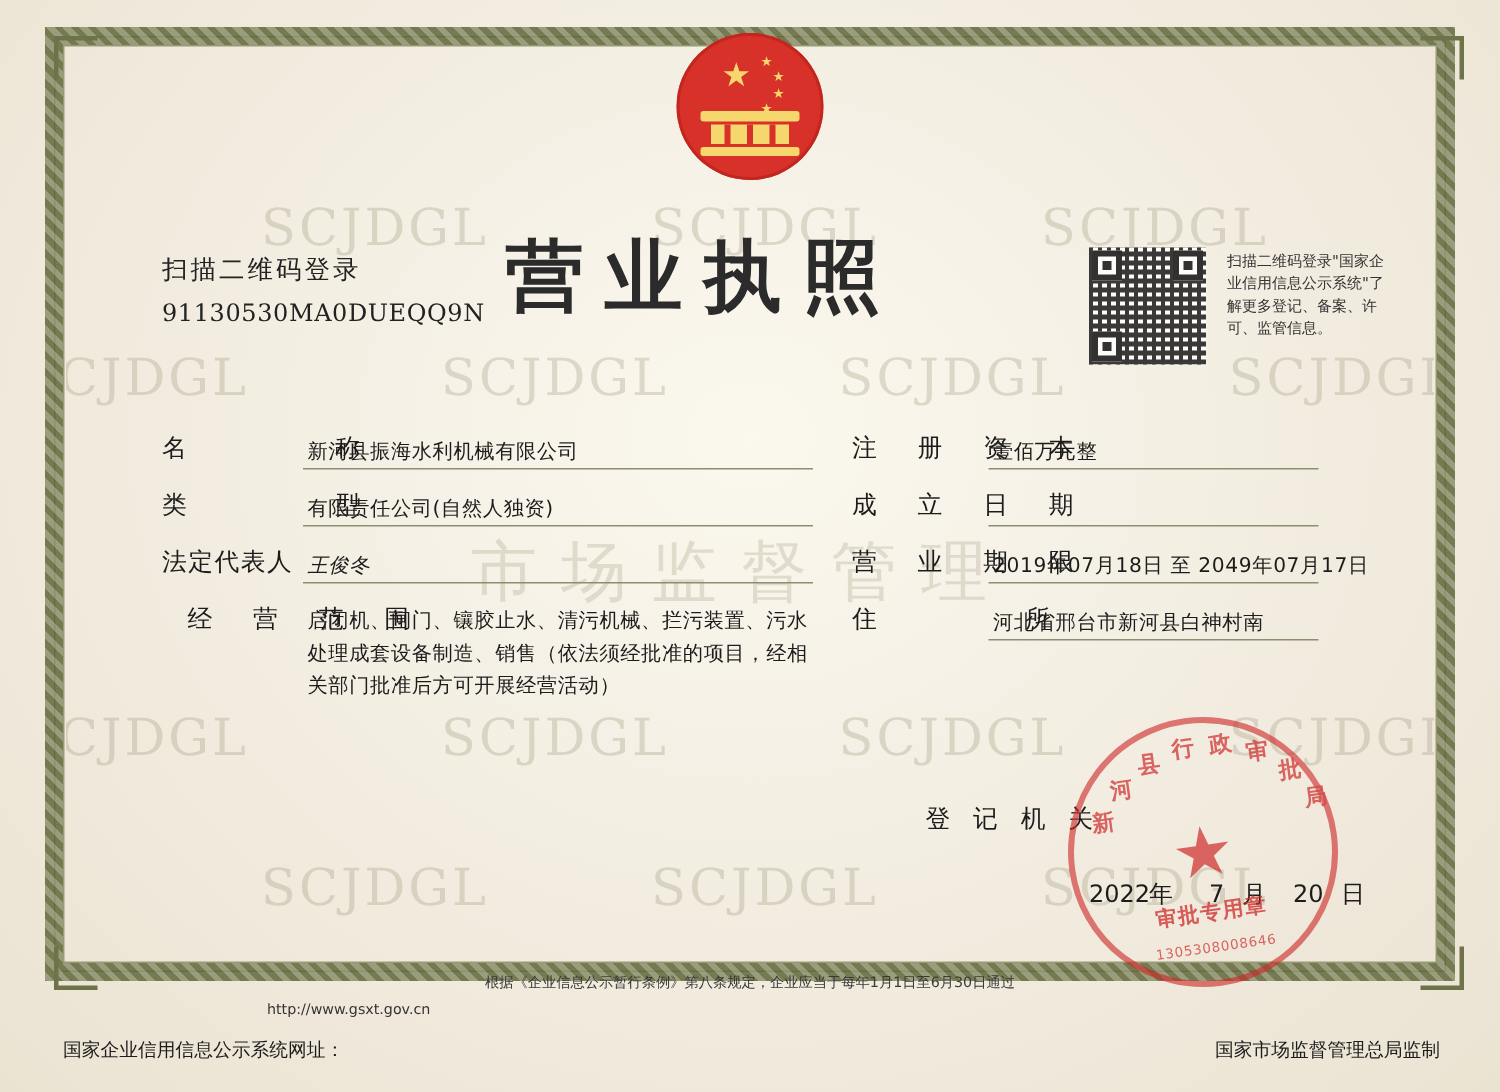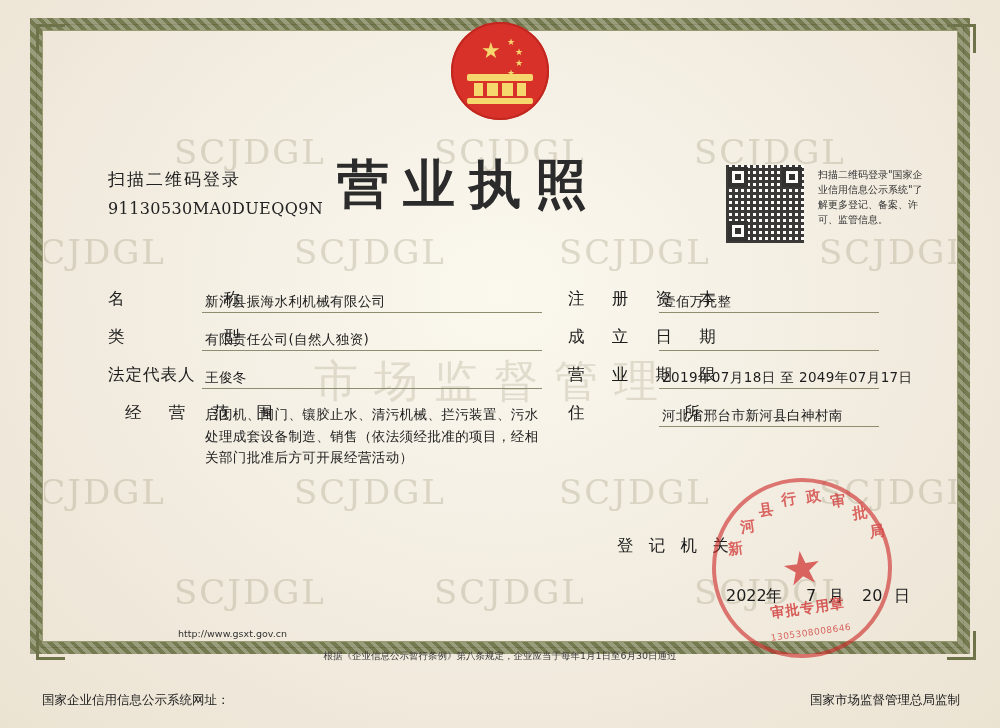--- a/index.html
+++ b/index.html
@@ -353,21 +353,21 @@
     width: 1000px;
     text-align: center;
     font-size: 9.5px;
     color: #3a3a3a;
     line-height: 1.7;
   }
   .center-note .n2 { font-size: 11px; }
   .inner-url {
     position: absolute;
     left: 150px;
-    top: 628px;
+    top: 668px;
     font-size: 9.5px;
     color: #333;
     padding-left: 28px;
   }
   .bottom-left {
     position: absolute;
     left: 42px;
     top: 692px;
     font-size: 12.5px;
     color: #1c1c1c;
@@ -448,21 +448,21 @@
 
     <div class="field-label lbl-spread2" style="left:108px; top:288px;">名　　称</div>
     <div class="field-value" style="left:205px; top:291px; width:320px;">新河县振海水利机械有限公司</div>
     <div class="underline" style="left:202px; top:312px; width:340px;"></div>
 
     <div class="field-label lbl-spread2" style="left:108px; top:326px;">类　　型</div>
     <div class="field-value" style="left:205px; top:329px; width:320px;">有限责任公司(自然人独资)</div>
     <div class="underline" style="left:202px; top:350px; width:340px;"></div>
 
     <div class="field-label" style="left:108px; top:364px;">法定代表人</div>
-    <div class="field-value" style="left:205px; top:367px; width:320px;">王俊冬</div>
+    <div class="field-value" style="left:205px; top:367px; width:320px;font-style:italic;">王俊冬</div>
     <div class="underline" style="left:202px; top:388px; width:340px;"></div>
 
     <div class="field-label lbl-spread3" style="left:125px; top:402px;text-align:center;">经 营 范 围</div>
     <div class="field-value" style="left:205px; top:404px; width:340px;">启闭机、闸门、镶胶止水、清污机械、拦污装置、污水处理成套设备制造、销售（依法须经批准的项目，经相关部门批准后方可开展经营活动）</div>
 
     <div class="field-label lbl-spread3" style="left:568px; top:288px;">注 册 资 本</div>
     <div class="field-value" style="left:662px; top:291px; width:240px;">壹佰万元整</div>
     <div class="underline" style="left:659px; top:312px; width:220px;"></div>
 
     <div class="field-label lbl-spread3" style="left:568px; top:326px;">成 立 日 期</div>

